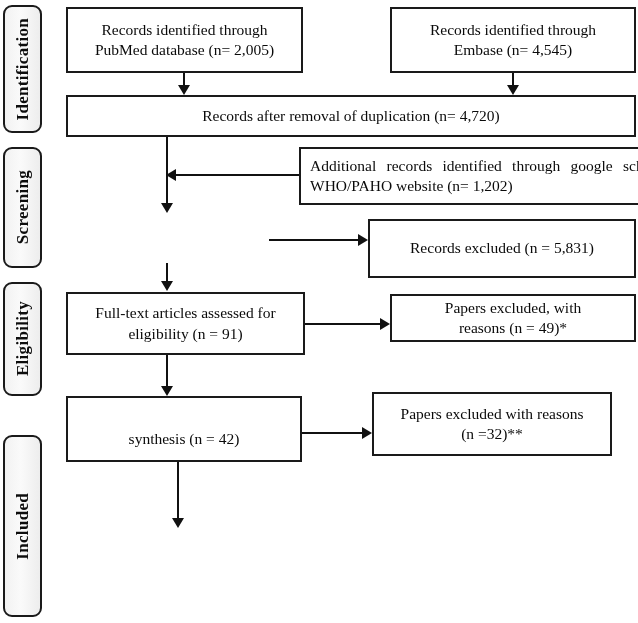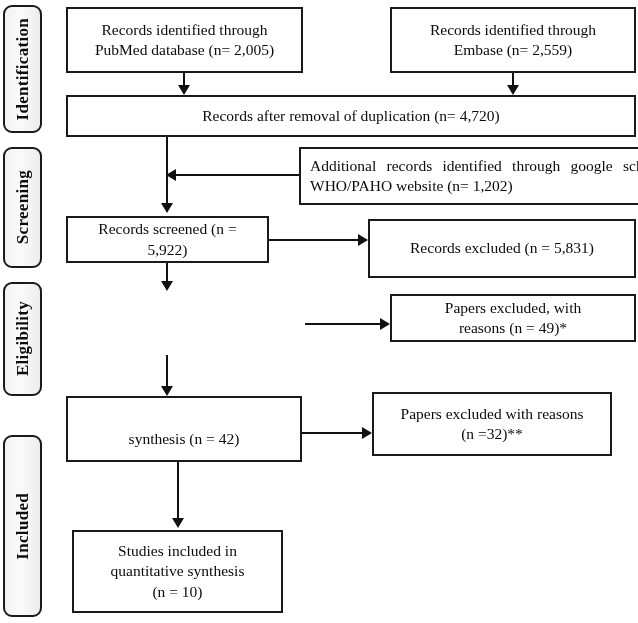--- a/index.html
+++ b/index.html
@@ -119,21 +119,21 @@
   <div class="box" style="left:66px; top:7px; width:237px; height:66px;">
     <div>
       <span>Records identified through</span><br>
       <span>PubMed database (n= 2,005)</span>
     </div>
   </div>
 
   <div class="box" style="left:390px; top:7px; width:246px; height:66px;">
     <div>
       <span>Records identified through</span><br>
-      <span>Embase (n= 2,559)</span>
+      <span>Embase (n= 4,545)</span>
     </div>
   </div>
 
   <div class="vline" style="left:183px; top:73px; height:14px;"></div>
   <div class="arrow-down" style="left:178px; top:85px;"></div>
 
   <div class="vline" style="left:512px; top:73px; height:14px;"></div>
   <div class="arrow-down" style="left:507px; top:85px;"></div>
 
   <div class="box" style="left:66px; top:95px; width:570px; height:42px;">
@@ -143,34 +143,37 @@
   <div class="vline" style="left:166px; top:137px; height:68px;"></div>
   <div class="arrow-down" style="left:161px; top:203px;"></div>
 
   <div class="box justify" style="left:299px; top:147px; width:383px; height:58px;">
     <span>Additional records identified through google scholar, WHO/PAHO website (n= 1,202)</span>
   </div>
 
   <div class="hline" style="left:176px; top:174px; width:123px;"></div>
   <div class="arrow-left" style="left:166px; top:169px;"></div>
 
-  <div class="box" style="left:66px; top:216px; width:203px; height:47px;">
-    <div>Records screened (n = 5,922)</div>
-  </div>
 
   <div class="box" style="left:368px; top:219px; width:268px; height:59px;">
     <div>Records excluded (n = 5,831)</div>
   </div>
 
   <div class="hline" style="left:269px; top:239px; width:89px;"></div>
   <div class="arrow-right" style="left:358px; top:234px;"></div>
 
   <div class="vline" style="left:166px; top:263px; height:19px;"></div>
   <div class="arrow-down" style="left:161px; top:281px;"></div>
 
+  <div class="box" style="left:66px; top:292px; width:239px; height:63px;">
+    <div>
+      <span>Full-text articles assessed for</span><br>
+      <span>eligibility (n = 91)</span>
+    </div>
+  </div>
 
   <div class="box" style="left:390px; top:294px; width:246px; height:48px;">
     <div>
       <span>Papers excluded, with</span><br>
       <span>reasons (n = 49)*</span>
     </div>
   </div>
 
   <div class="hline" style="left:305px; top:323px; width:75px;"></div>
   <div class="arrow-right" style="left:380px; top:318px;"></div>
@@ -191,21 +194,14 @@
       <span>(n =32)**</span>
     </div>
   </div>
 
   <div class="hline" style="left:302px; top:432px; width:60px;"></div>
   <div class="arrow-right" style="left:362px; top:427px;"></div>
 
   <div class="vline" style="left:177px; top:462px; height:58px;"></div>
   <div class="arrow-down" style="left:172px; top:518px;"></div>
 
-  <div class="box" style="left:72px; top:530px; width:211px; height:83px;">
-    <div>
-      <span>Studies included in</span><br>
-      <span>quantitative synthesis</span><br>
-      <span>(n = 10)</span>
-    </div>
-  </div>
 
 </div>
 
 </body></html>

